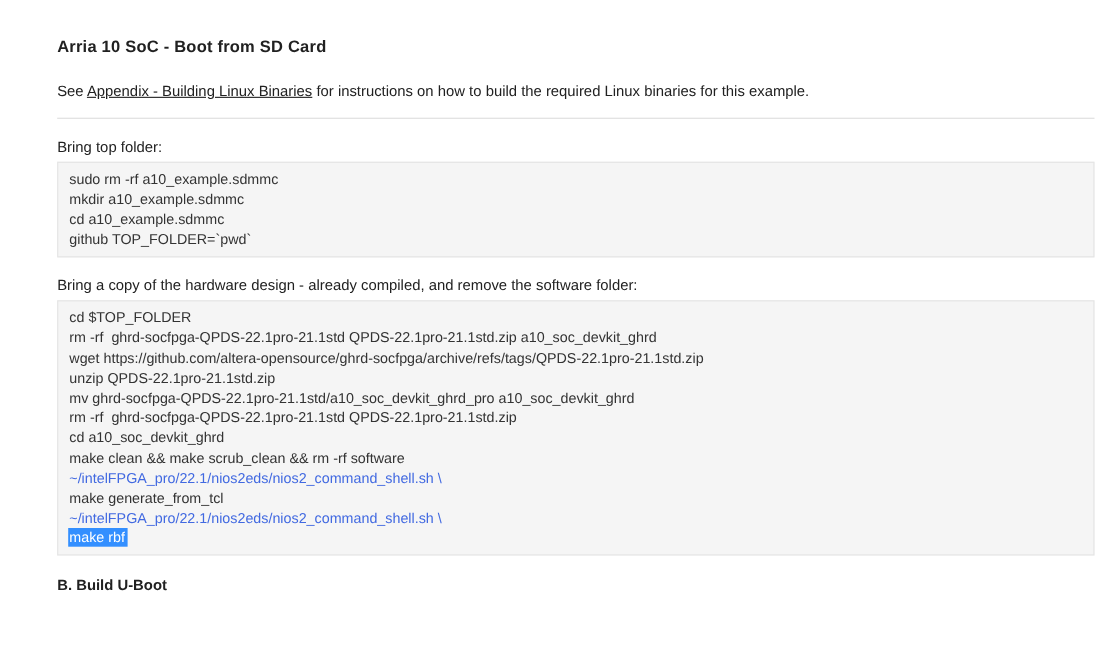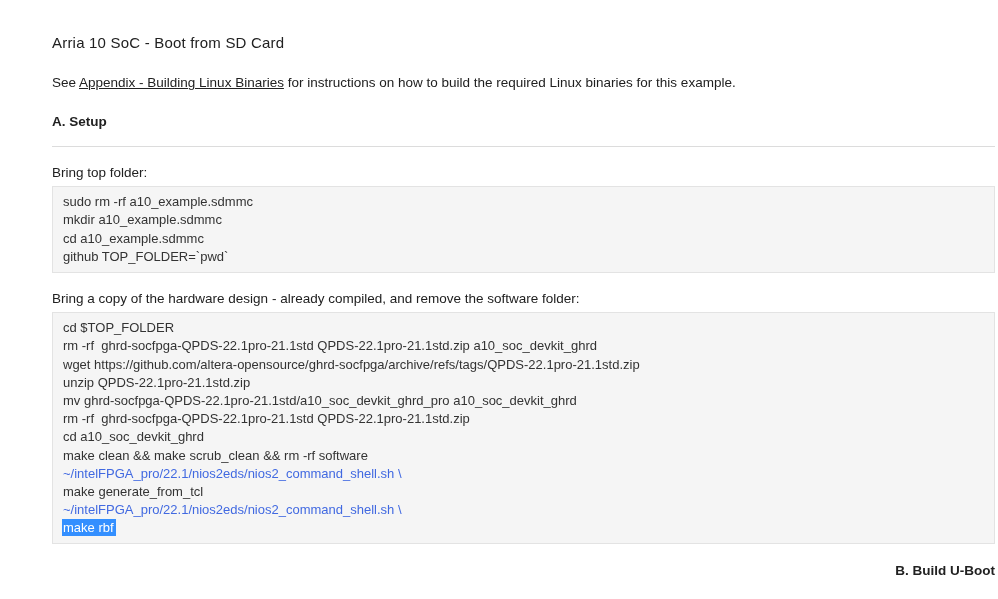--- a/index.html
+++ b/index.html
@@ -22,21 +22,21 @@
     height: 599px;
     overflow: hidden;
     font-family: "Liberation Sans", sans-serif;
     color: var(--body-text);
   }
   .page {
     padding: 0 3px 0 52px;
   }
   h1.title {
     font-size: 15px;
-    font-weight: 400;
+    font-weight: 700;
     line-height: 20px;
     margin: 33px 0 0 0;
     letter-spacing: 0.2px;
   }
   p.intro {
     font-size: 13.5px;
     line-height: 18px;
     margin: 21px 0 0 0;
   }
   a.doc-link {
@@ -45,21 +45,20 @@
     cursor: pointer;
   }
   h2.section-heading {
     font-size: 13.5px;
     font-weight: 700;
     line-height: 18px;
     margin: 21px 0 0 0;
   }
   h2.section-heading.bottom {
     margin-top: 18px;
-    text-align: right;
   }
   hr.divider {
     border: none;
     border-top: 1px solid var(--divider-gray);
     margin: 15px 0 0 0;
     height: 0;
   }
   p.step-label {
     font-size: 13.5px;
     line-height: 18px;
@@ -93,21 +92,20 @@
 </style>
 </head>
 <body>
 
 <div class="page">
 
   <h1 class="title">Arria 10 SoC - Boot from SD Card</h1>
 
   <p class="intro"><span>See </span><a class="doc-link">Appendix - Building Linux Binaries</a><span> for instructions on how to build the required Linux binaries for this example.</span></p>
 
-  <h2 class="section-heading">A. Setup</h2>
 
   <hr class="divider">
 
   <p class="step-label">Bring top folder:</p>
 
   <pre class="code-block" id="code1"><div class="code-line plain">sudo rm -rf a10_example.sdmmc</div><div class="code-line plain">mkdir a10_example.sdmmc</div><div class="code-line plain">cd a10_example.sdmmc</div><div class="code-line plain">github TOP_FOLDER=`pwd`</div></pre>
 
   <p class="step-label">Bring a copy of the hardware design - already compiled, and remove the software folder:</p>
 
   <pre class="code-block" id="code2"><div class="code-line plain">cd $TOP_FOLDER</div><div class="code-line plain">rm -rf  ghrd-socfpga-QPDS-22.1pro-21.1std QPDS-22.1pro-21.1std.zip a10_soc_devkit_ghrd</div><div class="code-line plain">wget https://github.com/altera-opensource/ghrd-socfpga/archive/refs/tags/QPDS-22.1pro-21.1std.zip</div><div class="code-line plain">unzip QPDS-22.1pro-21.1std.zip</div><div class="code-line plain">mv ghrd-socfpga-QPDS-22.1pro-21.1std/a10_soc_devkit_ghrd_pro a10_soc_devkit_ghrd</div><div class="code-line plain">rm -rf  ghrd-socfpga-QPDS-22.1pro-21.1std QPDS-22.1pro-21.1std.zip</div><div class="code-line plain">cd a10_soc_devkit_ghrd</div><div class="code-line plain">make clean &amp;&amp; make scrub_clean &amp;&amp; rm -rf software</div><div class="code-line link">~/intelFPGA_pro/22.1/nios2eds/nios2_command_shell.sh \</div><div class="code-line plain">make generate_from_tcl</div><div class="code-line link">~/intelFPGA_pro/22.1/nios2eds/nios2_command_shell.sh \</div><div class="code-line selected"><span class="sel">make rbf</span></div></pre>

